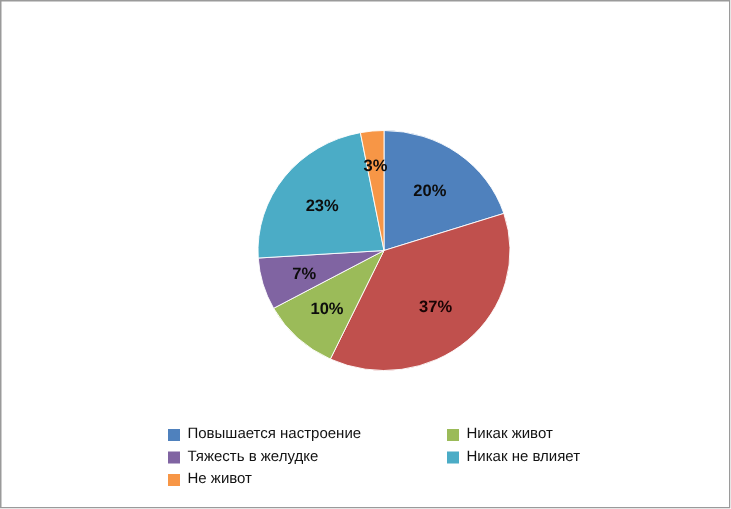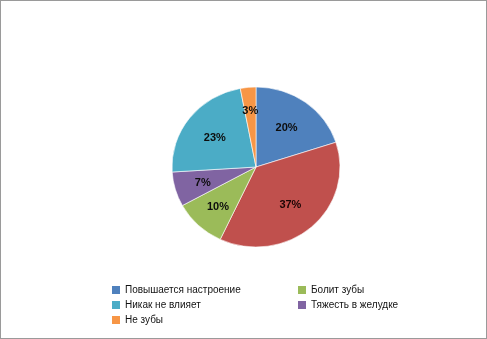--- a/index.html
+++ b/index.html
@@ -95,29 +95,29 @@
     </svg>
   </div>
 
   <div id="legend">
       <div class="legend-item">
         <span class="legend-swatch" style="background: rgb(79, 129, 189);"></span>
         <span class="legend-label">Повышается настроение</span>
       </div>
       <div class="legend-item">
         <span class="legend-swatch" style="background: rgb(155, 187, 89);"></span>
-        <span class="legend-label">Болит зубы</span>
+        <span class="legend-label">Никак живот</span>
+      </div>
+      <div class="legend-item">
+        <span class="legend-swatch" style="background: rgb(128, 100, 162);"></span>
+        <span class="legend-label">Тяжесть в желудке</span>
       </div>
       <div class="legend-item">
         <span class="legend-swatch" style="background: rgb(75, 172, 198);"></span>
         <span class="legend-label">Никак не влияет</span>
       </div>
       <div class="legend-item">
-        <span class="legend-swatch" style="background: rgb(128, 100, 162);"></span>
-        <span class="legend-label">Тяжесть в желудке</span>
-      </div>
-      <div class="legend-item">
         <span class="legend-swatch" style="background: rgb(247, 150, 70);"></span>
-        <span class="legend-label">Не зубы</span>
+        <span class="legend-label">Не живот</span>
       </div>
     </div>
 
 </div>
 
 </body></html>

